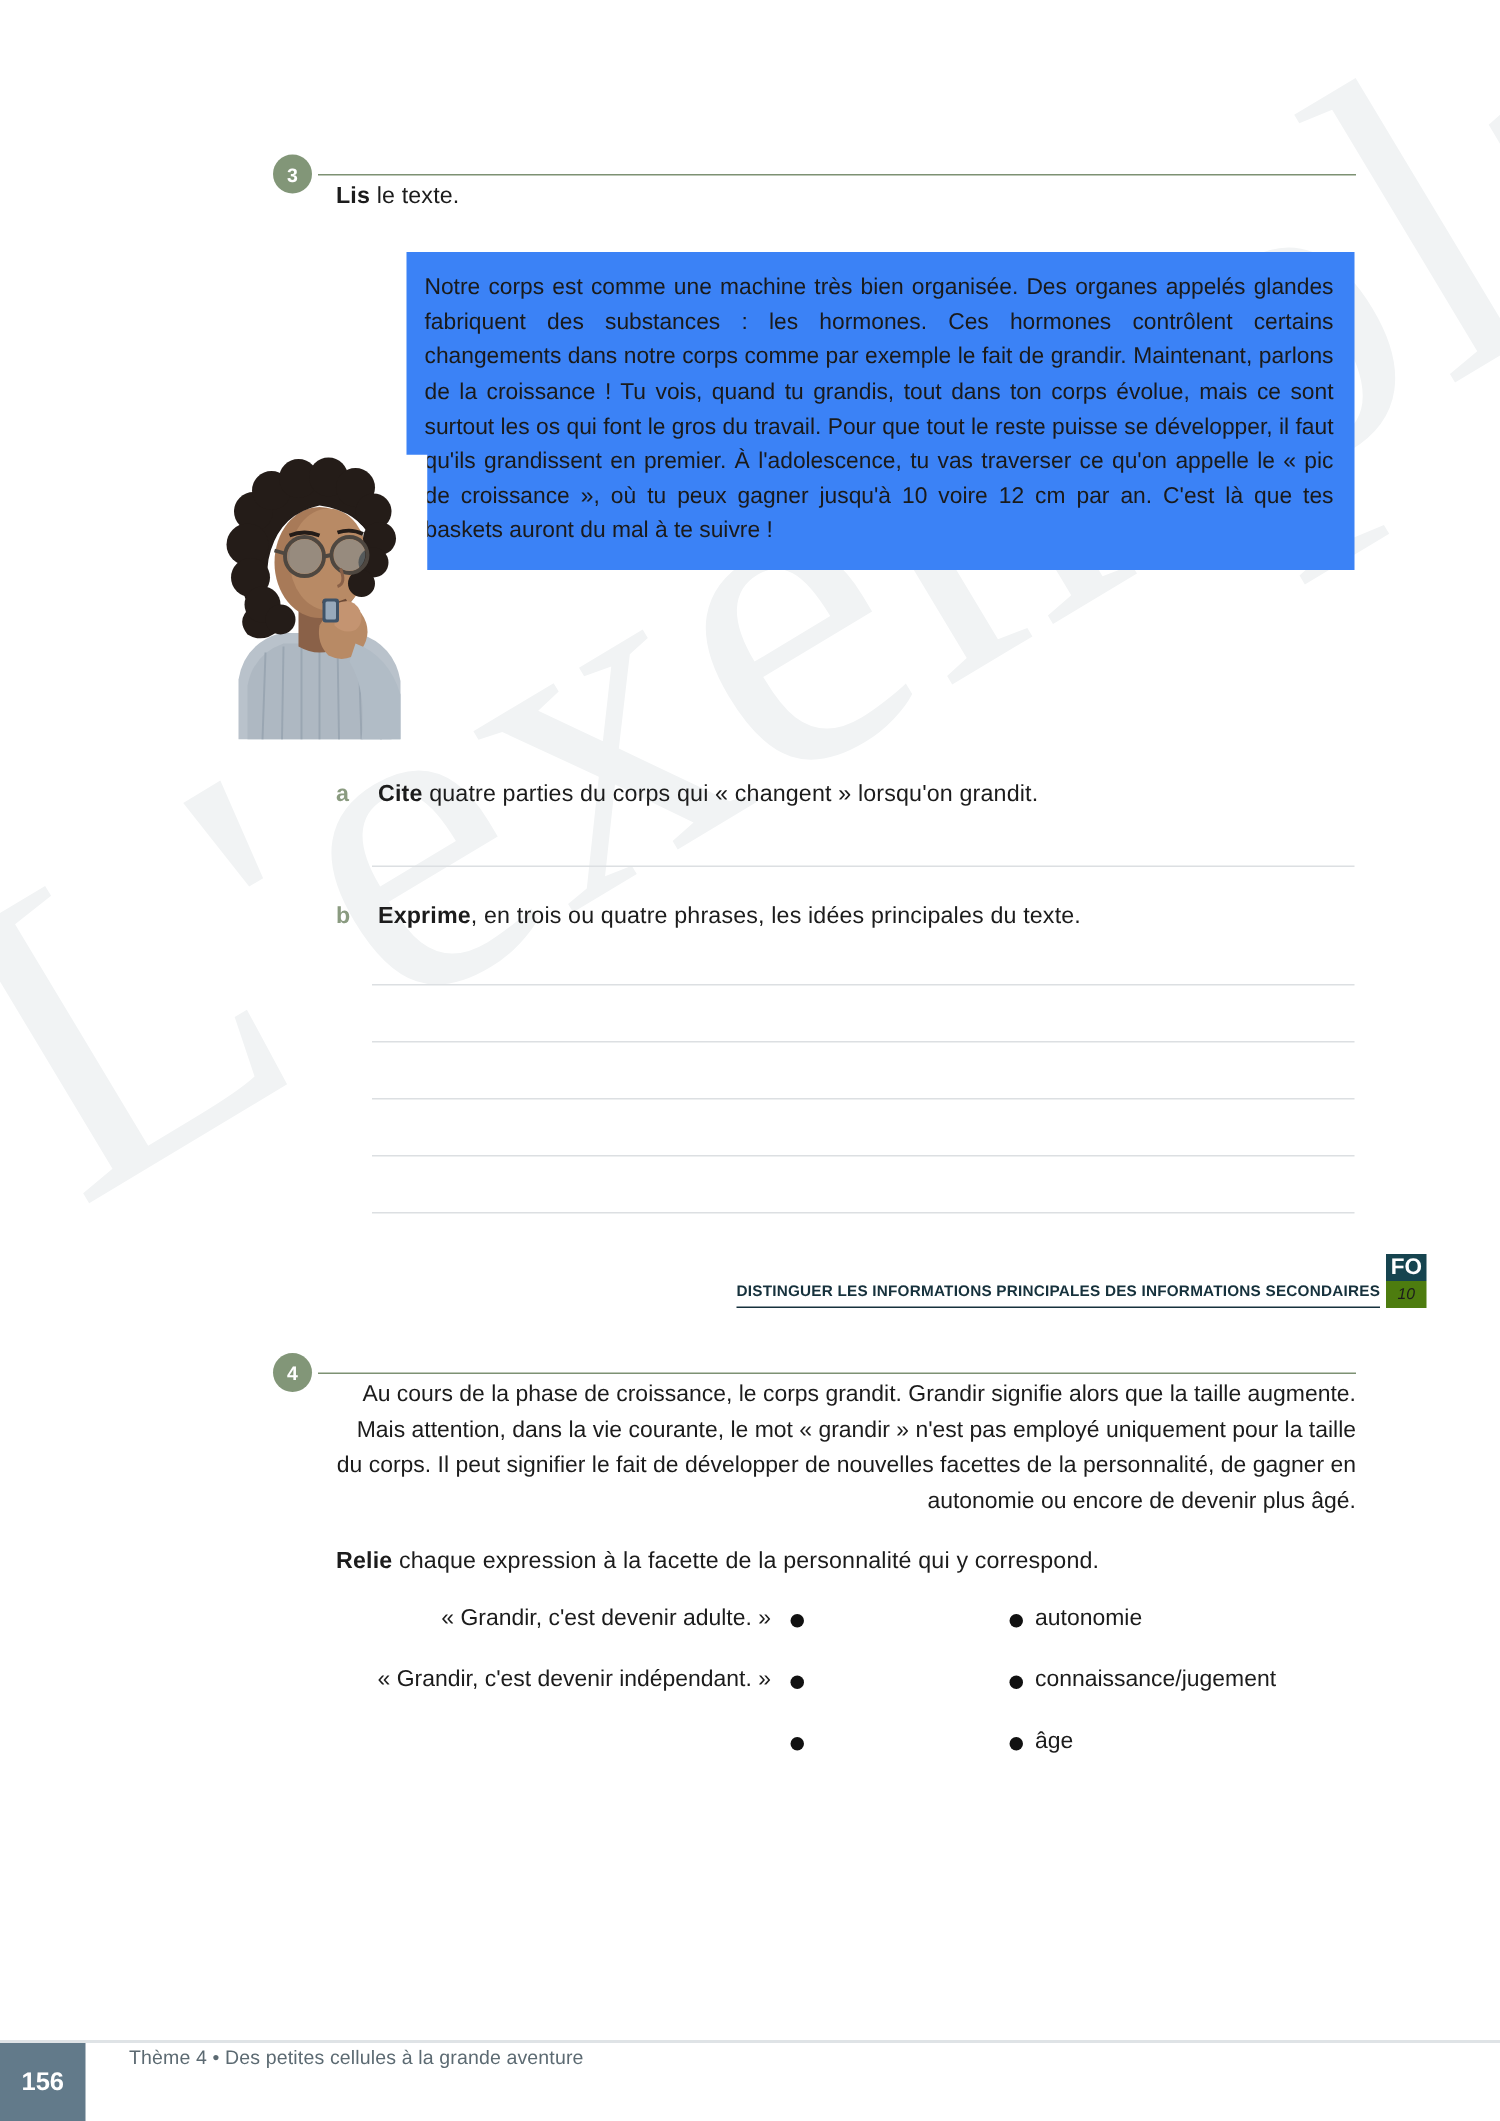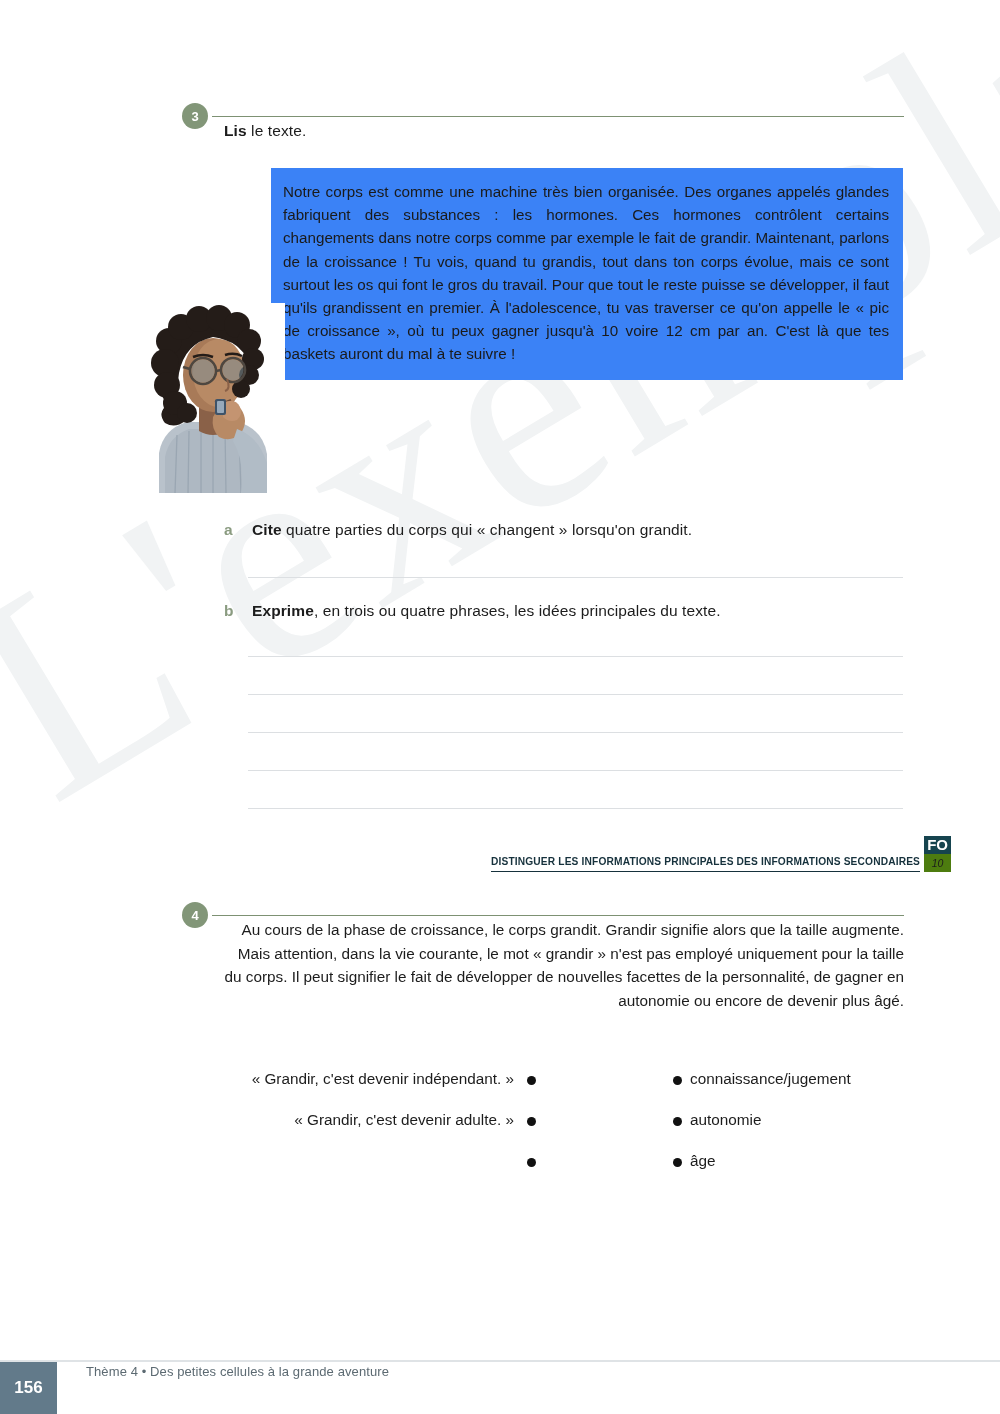--- a/index.html
+++ b/index.html
@@ -357,42 +357,45 @@
     </div>
   </div>
 
   <div class="ex-head" style="top:902px; width:722px;">
     <div class="ex-circle">4</div>
     <div class="ex-rule" style="width:692px;"></div>
   </div>
 
   <div id="ex4-para">Au cours de la phase de croissance, le corps grandit. Grandir signifie alors que la taille augmente. Mais attention, dans la vie courante, le mot « grandir » n'est pas employé uniquement pour la taille du corps. Il peut signifier le fait de développer de nouvelles facettes de la personnalité, de gagner en autonomie ou encore de devenir plus âgé.</div>
 
+  <div class="instr" style="left:224px; top:1032px;">
+    <b>Relie</b><span> chaque expression à la facette de la personnalité qui y correspond.</span>
+  </div>
 
   <div id="match">
+
+    <div class="match-row">
+      <div class="match-left-wrap">
+        <span class="match-left-text">« Grandir, c'est devenir adulte. »</span>
+      </div>
+      <span class="dot dot-left"></span>
+      <span class="dot dot-right"></span>
+      <span class="match-right-text">autonomie</span>
+    </div>
 
     <div class="match-row">
       <div class="match-left-wrap">
         <span class="match-left-text">« Grandir, c'est devenir indépendant. »</span>
       </div>
       <span class="dot dot-left"></span>
       <span class="dot dot-right"></span>
       <span class="match-right-text">connaissance/jugement</span>
     </div>
 
     <div class="match-row">
-      <div class="match-left-wrap">
-        <span class="match-left-text">« Grandir, c'est devenir adulte. »</span>
-      </div>
-      <span class="dot dot-left"></span>
-      <span class="dot dot-right"></span>
-      <span class="match-right-text">autonomie</span>
-    </div>
-
-    <div class="match-row">
       <span class="dot dot-left"></span>
       <span class="dot dot-right"></span>
       <span class="match-right-text">âge</span>
     </div>
 
   </div>
 
   <div id="footer-rule"></div>
   <div id="page-num">156</div>
   <div id="footer-text">Thème 4 • Des petites cellules à la grande aventure</div>

